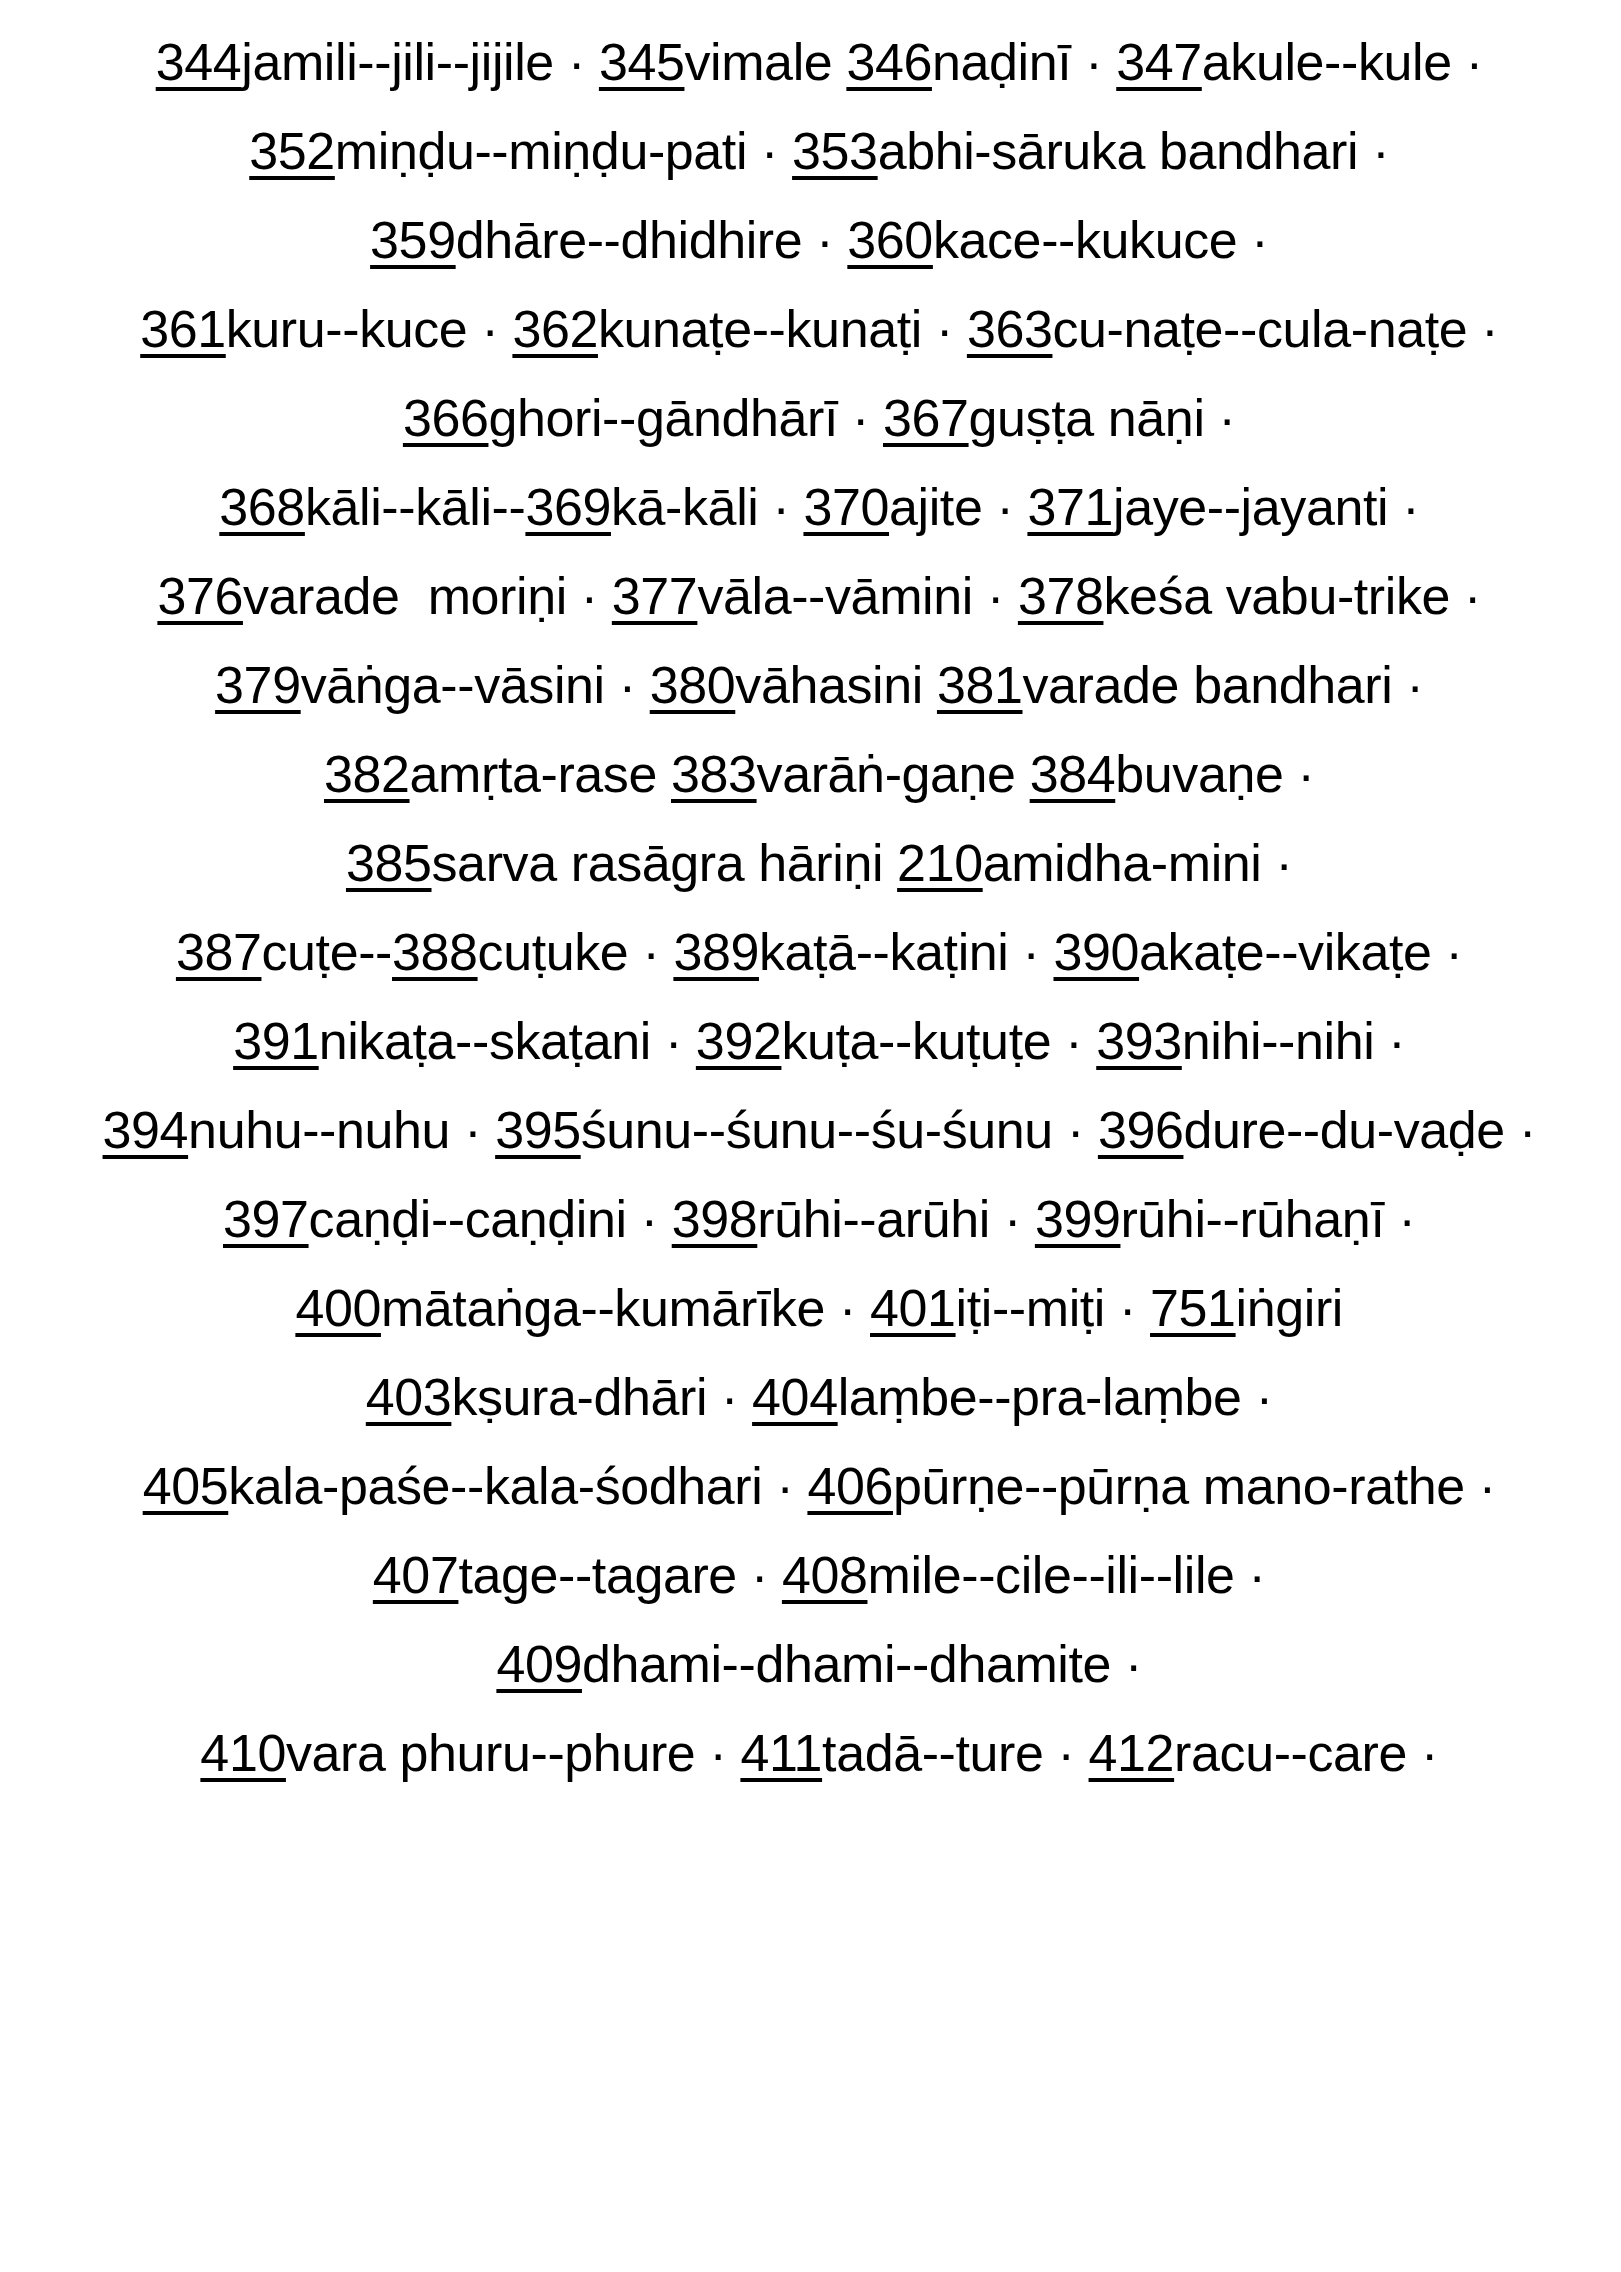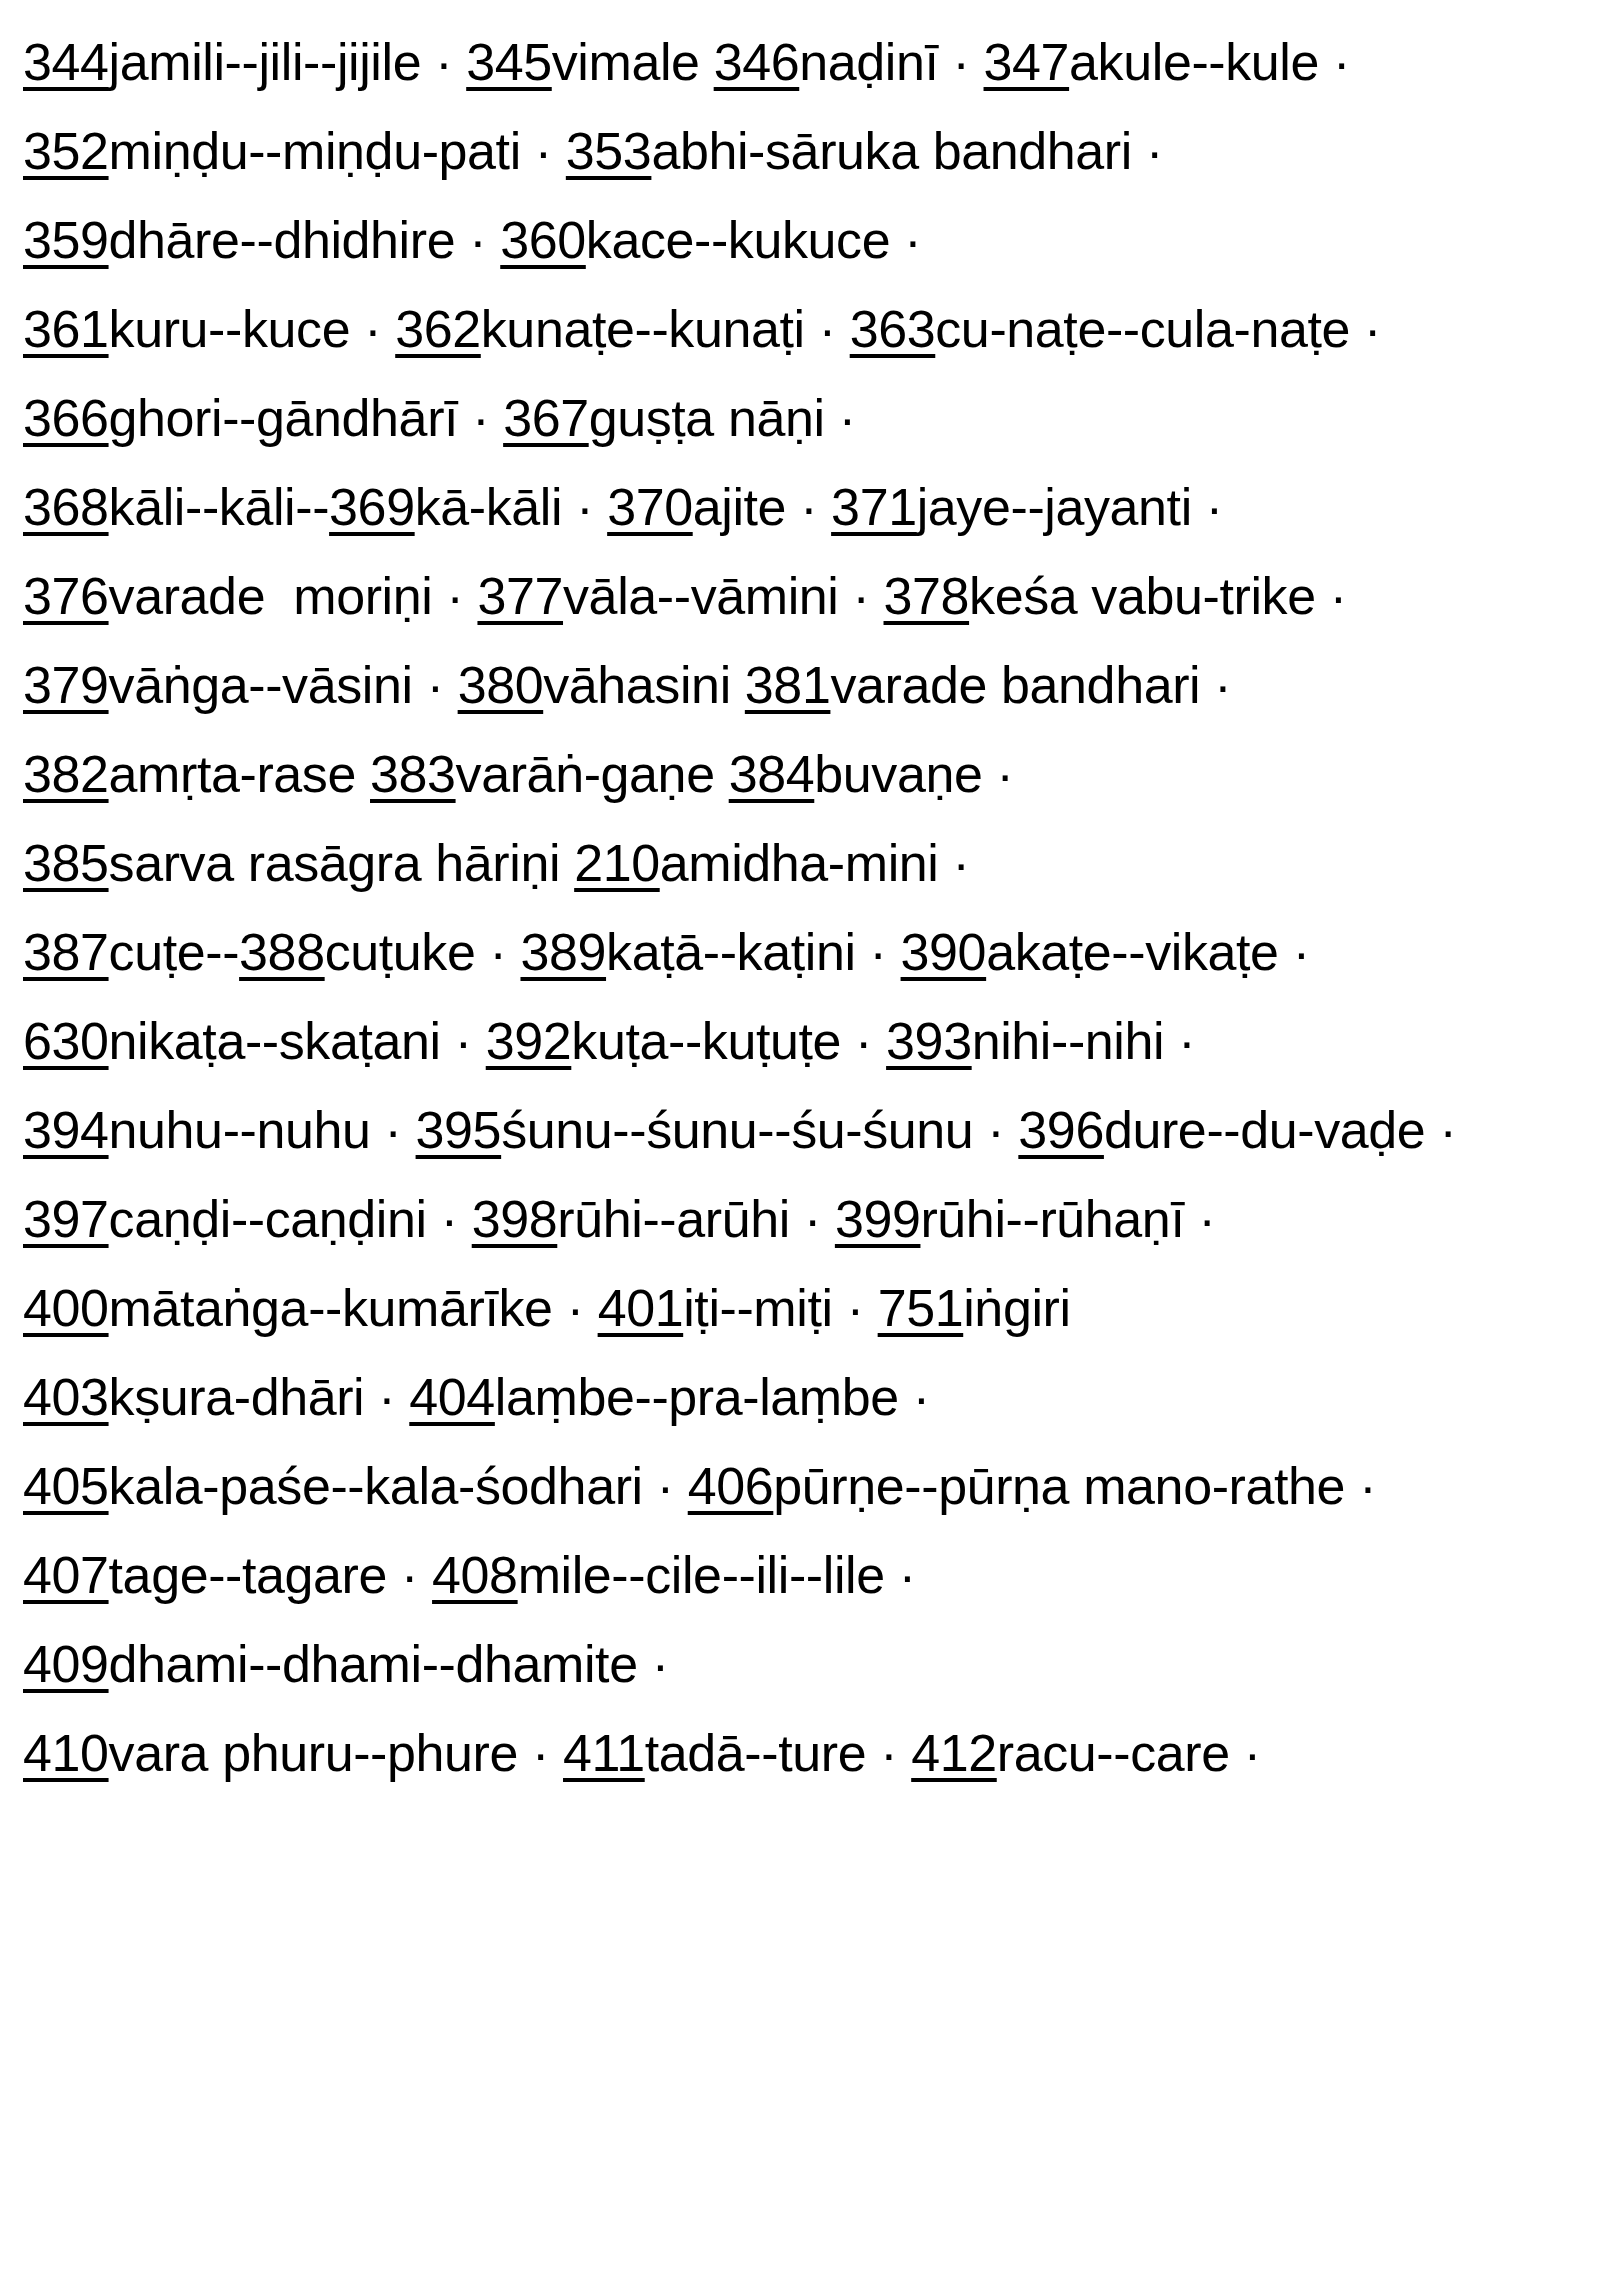--- a/index.html
+++ b/index.html
@@ -18,20 +18,21 @@
     height: 100%;
     padding: 18px 6.6px 0 23px;
     color: #000000;
     font-family: "Liberation Sans", "DejaVu Sans", sans-serif;
     font-size: 52px;
     letter-spacing: -0.4px;
   }
   .line {
     line-height: 89px;
     white-space: pre;   
+    text-align: center;
   }
   .num {
     text-decoration: underline;
     text-decoration-thickness: 4.1px;
     text-underline-offset: 7.4px;
   }
 </style>
 </head>
 <body style="background: rgb(255, 255, 255);">
 
@@ -41,21 +42,21 @@
       <div class="line"><span class="num">352</span><span class="txt">miṇḍu--miṇḍu-pati · </span><span class="num">353</span><span class="txt">abhi-sāruka bandhari ·</span></div>
       <div class="line"><span class="num">359</span><span class="txt">dhāre--dhidhire · </span><span class="num">360</span><span class="txt">kace--kukuce ·</span></div>
       <div class="line"><span class="num">361</span><span class="txt">kuru--kuce · </span><span class="num">362</span><span class="txt">kunaṭe--kunaṭi · </span><span class="num">363</span><span class="txt">cu-naṭe--cula-naṭe ·</span></div>
       <div class="line"><span class="num">366</span><span class="txt">ghori--gāndhārī · </span><span class="num">367</span><span class="txt">guṣṭa nāṇi ·</span></div>
       <div class="line"><span class="num">368</span><span class="txt">kāli--kāli--</span><span class="num">369</span><span class="txt">kā-kāli · </span><span class="num">370</span><span class="txt">ajite · </span><span class="num">371</span><span class="txt">jaye--jayanti ·</span></div>
       <div class="line"><span class="num">376</span><span class="txt">varade  moriṇi · </span><span class="num">377</span><span class="txt">vāla--vāmini · </span><span class="num">378</span><span class="txt">keśa vabu-trike ·</span></div>
       <div class="line"><span class="num">379</span><span class="txt">vāṅga--vāsini · </span><span class="num">380</span><span class="txt">vāhasini </span><span class="num">381</span><span class="txt">varade bandhari ·</span></div>
       <div class="line"><span class="num">382</span><span class="txt">amṛta-rase </span><span class="num">383</span><span class="txt">varāṅ-gaṇe </span><span class="num">384</span><span class="txt">buvaṇe ·</span></div>
       <div class="line"><span class="num">385</span><span class="txt">sarva rasāgra hāriṇi </span><span class="num">210</span><span class="txt">amidha-mini ·</span></div>
       <div class="line"><span class="num">387</span><span class="txt">cuṭe--</span><span class="num">388</span><span class="txt">cuṭuke · </span><span class="num">389</span><span class="txt">kaṭā--kaṭini · </span><span class="num">390</span><span class="txt">akaṭe--vikaṭe ·</span></div>
-      <div class="line"><span class="num">630</span><span class="txt">nikaṭa--skaṭani · </span><span class="num">392</span><span class="txt">kuṭa--kuṭuṭe · </span><span class="num">393</span><span class="txt">nihi--nihi ·</span></div>
+      <div class="line"><span class="num">391</span><span class="txt">nikaṭa--skaṭani · </span><span class="num">392</span><span class="txt">kuṭa--kuṭuṭe · </span><span class="num">393</span><span class="txt">nihi--nihi ·</span></div>
       <div class="line"><span class="num">394</span><span class="txt">nuhu--nuhu · </span><span class="num">395</span><span class="txt">śunu--śunu--śu-śunu · </span><span class="num">396</span><span class="txt">dure--du-vaḍe ·</span></div>
       <div class="line"><span class="num">397</span><span class="txt">caṇḍi--caṇḍini · </span><span class="num">398</span><span class="txt">rūhi--arūhi · </span><span class="num">399</span><span class="txt">rūhi--rūhaṇī ·</span></div>
       <div class="line"><span class="num">400</span><span class="txt">mātaṅga--kumārīke · </span><span class="num">401</span><span class="txt">iṭi--miṭi · </span><span class="num">751</span><span class="txt">iṅgiri</span></div>
       <div class="line"><span class="num">403</span><span class="txt">kṣura-dhāri · </span><span class="num">404</span><span class="txt">laṃbe--pra-laṃbe ·</span></div>
       <div class="line"><span class="num">405</span><span class="txt">kala-paśe--kala-śodhari · </span><span class="num">406</span><span class="txt">pūrṇe--pūrṇa mano-rathe ·</span></div>
       <div class="line"><span class="num">407</span><span class="txt">tage--tagare · </span><span class="num">408</span><span class="txt">mile--cile--ili--lile ·</span></div>
       <div class="line"><span class="num">409</span><span class="txt">dhami--dhami--dhamite ·</span></div>
       <div class="line"><span class="num">410</span><span class="txt">vara phuru--phure · </span><span class="num">411</span><span class="txt">tadā--ture · </span><span class="num">412</span><span class="txt">racu--care ·</span></div>
     </div>
 </main>

